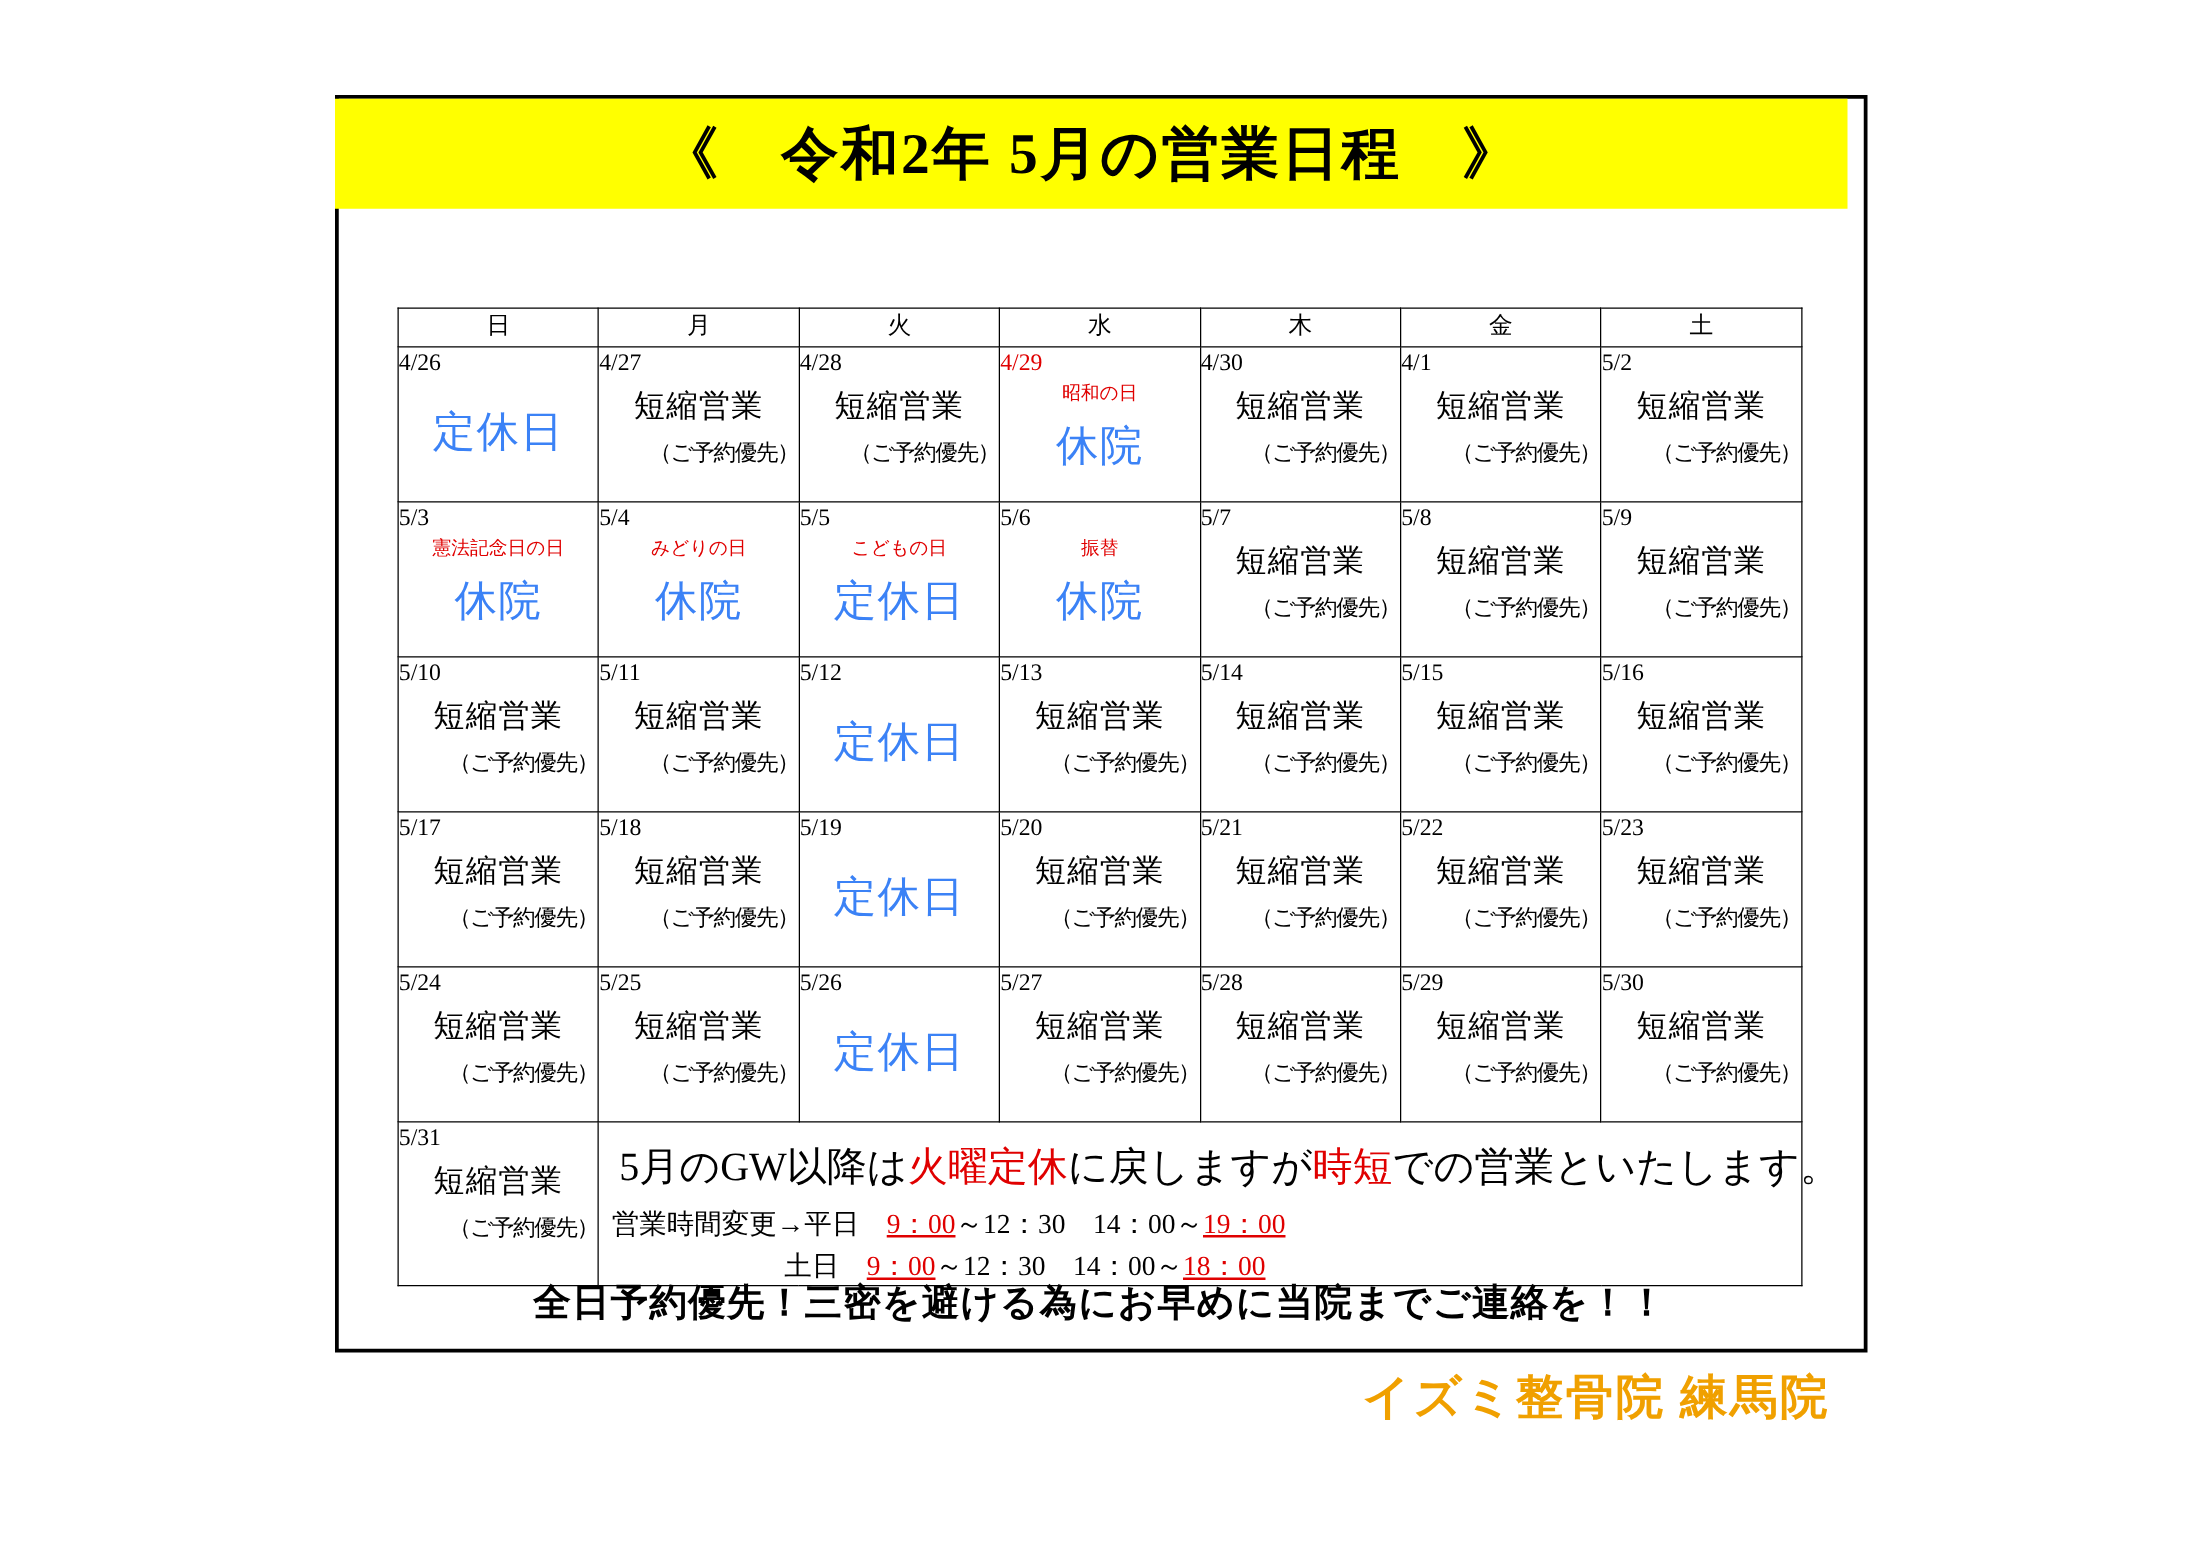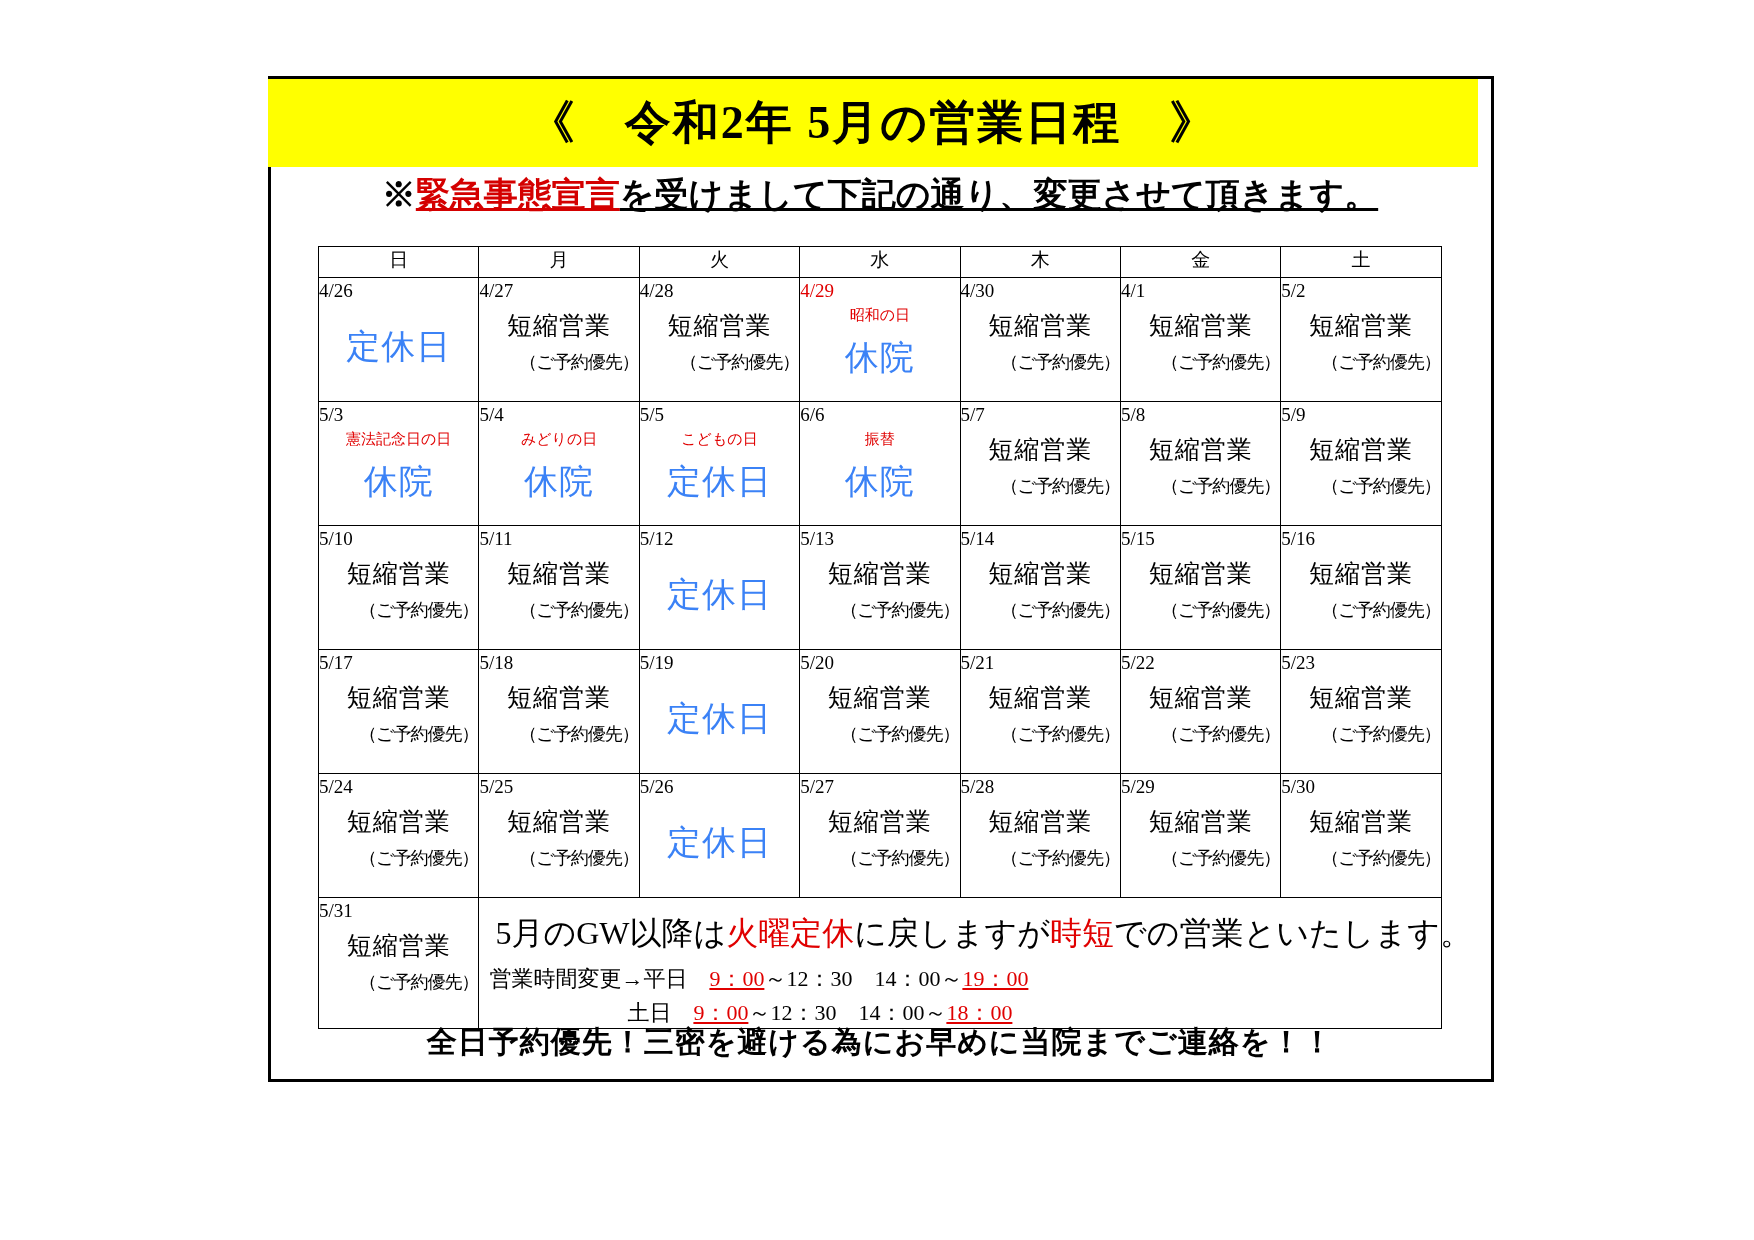--- a/index.html
+++ b/index.html
@@ -182,23 +182,20 @@
 <body>
 
 <div class="page">
 
   <div class="frame"></div>
 
   <div class="banner">
     <div class="banner-text">《　令和2年 5月の営業日程　》</div>
   </div>
 
-  <div class="notice">
-    <span>※</span><span class="ul-red">緊急事態宣言</span><span class="ul-black">を受けまして下記の通り、変更させて頂きます。</span>
-  </div>
 
   <table class="cal">
     <thead>
       <tr>
         <th class="dow">日</th>
         <th class="dow">月</th>
         <th class="dow">火</th>
         <th class="dow">水</th>
         <th class="dow">木</th>
         <th class="dow">金</th>
@@ -252,21 +249,21 @@
             <div class="d-date">5/4</div>
             <div class="d-holiday">みどりの日</div>
             <div class="d-main red">休院</div>
           </td>
           <td class="day">
             <div class="d-date">5/5</div>
             <div class="d-holiday">こどもの日</div>
             <div class="d-main red">定休日</div>
           </td>
           <td class="day">
-            <div class="d-date">6/6</div>
+            <div class="d-date">5/6</div>
             <div class="d-holiday">振替</div>
             <div class="d-main red">休院</div>
           </td>
           <td class="day">
             <div class="d-date">5/7</div>
             <div class="d-main">短縮営業</div>
             <div class="d-sub">（ご予約優先）</div>
           </td>
           <td class="day">
             <div class="d-date">5/8</div>
@@ -396,14 +393,15 @@
           <td class="last-cell" colspan="6">
             <div class="note-line1"><span>5月のGW以降は</span><span class="red">火曜定休</span><span>に戻しますが</span><span class="red">時短</span><span>での営業といたします。</span></div>
             <div class="note-line2"><span>営業時間変更→平日</span>　<span class="time-red">9：00</span><span>～12：30　14：00～</span><span class="time-red">19：00</span></div>
             <div class="note-line3"><span>土日</span>　<span class="time-red">9：00</span><span>～12：30　14：00～</span><span class="time-red">18：00</span></div>
           </td>
         </tr>
       </tbody>
   </table>
 
   <div class="footer">全日予約優先！三密を避ける為にお早めに当院までご連絡を！！</div>
+  <div class="signature">イズミ整骨院 練馬院</div>
 
 </div>
 
 </body></html>

